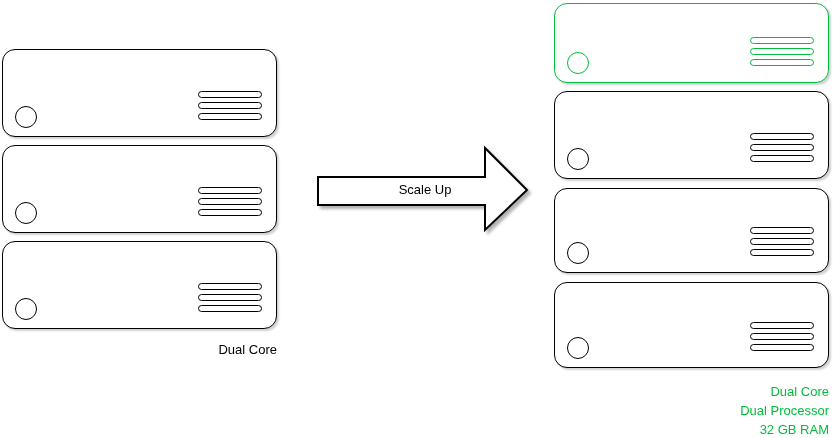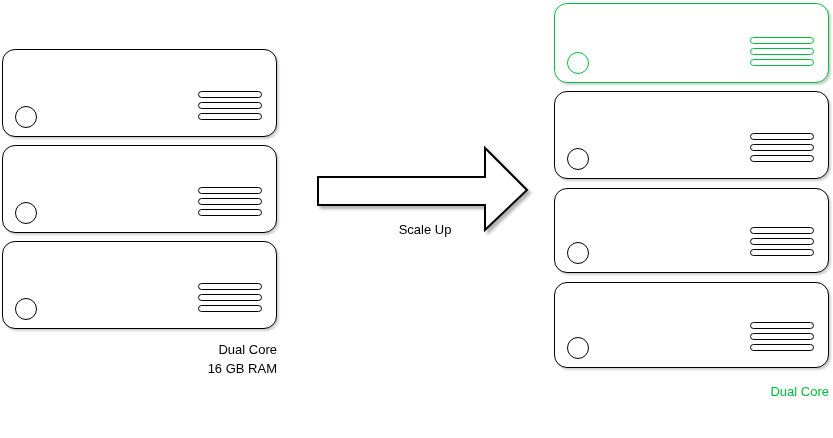--- a/index.html
+++ b/index.html
@@ -44,21 +44,21 @@
   .caption{
     position:absolute;
     text-align:right;
     font-size:13px;line-height:19px;
     color:#000000;
   }
   .caption.green{color:var(--green);}
   .arrow-svg{position:absolute;left:314px;top:141px;}
   .arrow-label{
     position:absolute;left:355px;top:182px;width:140px;
-    text-align:center;font-size:13px;color:#000000;margin-top:40px;
+    text-align:center;font-size:13px;color:#000000;
   }
   :root{--green:#00BE3C;}
 </style>
 </head>
 <body>
 
 <div class="canvas">
 
   <div class="server" style="left:2px;top:49px;">
     <div class="power"></div>
@@ -80,21 +80,20 @@
     <div class="power"></div>
     <div class="vents">
       <div class="slat"></div>
       <div class="slat"></div>
       <div class="slat"></div>
     </div>
   </div>
 
   <div class="caption" style="left:2px;top:340px;width:275px;">
     <div>Dual Core</div>
-    <div>16 GB RAM</div>
   </div>
 
   <svg class="arrow-svg" width="220" height="98" viewBox="0 0 220 98">
     <polygon points="4,36 171,36 171,7 213,49 171,89 171,64 4,64" fill="#ffffff" stroke="#000000" stroke-width="2" stroke-linejoin="miter" style="filter:drop-shadow(3px 3px 1.5px rgba(0,0,0,0.3));"></polygon>
   </svg>
   <div class="arrow-label">Scale Up</div>
 
   <div class="server green" style="left:554px;top:3px;height:80px;">
     <div class="power"></div>
     <div class="vents">
@@ -123,15 +122,17 @@
     <div class="power"></div>
     <div class="vents">
       <div class="slat"></div>
       <div class="slat"></div>
       <div class="slat"></div>
     </div>
   </div>
 
   <div class="caption green" style="left:554px;top:382px;width:275px;">
     <div>Dual Core</div>
+    <div>Dual Processor</div>
+    <div>32 GB RAM</div>
   </div>
 
 </div>
 
 </body></html>

